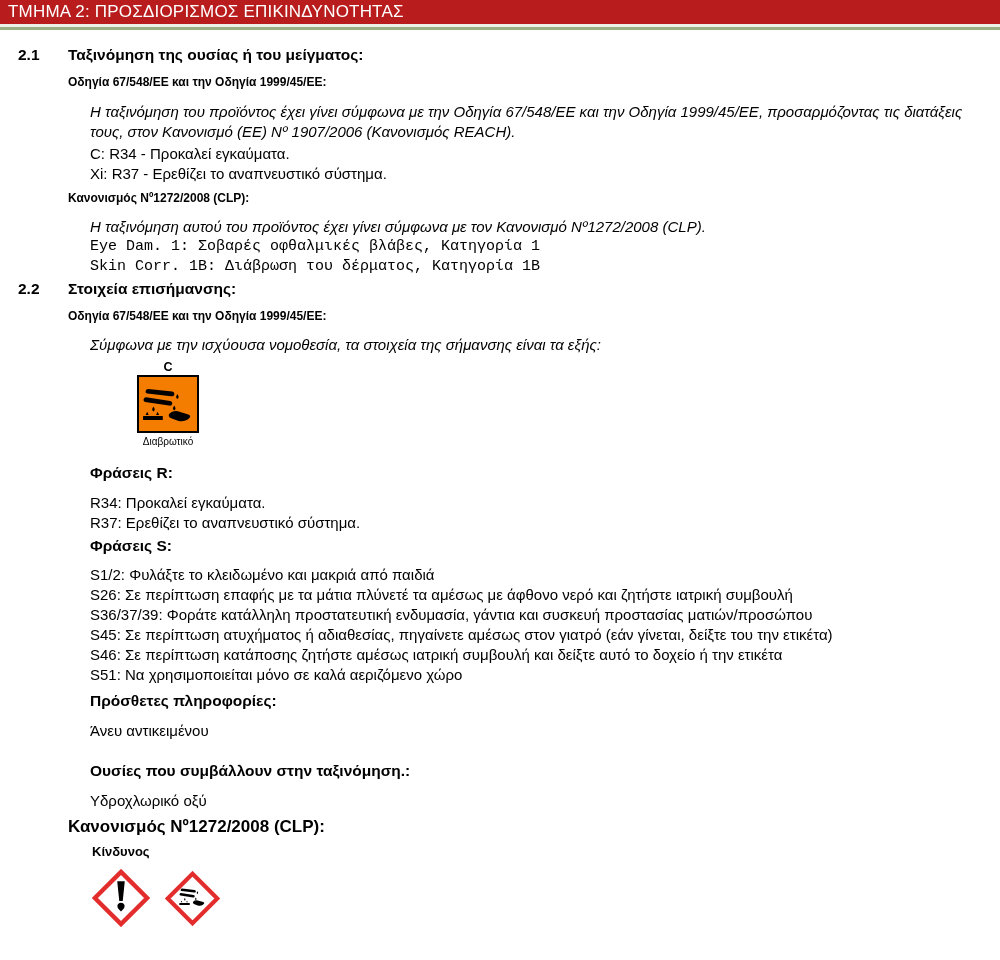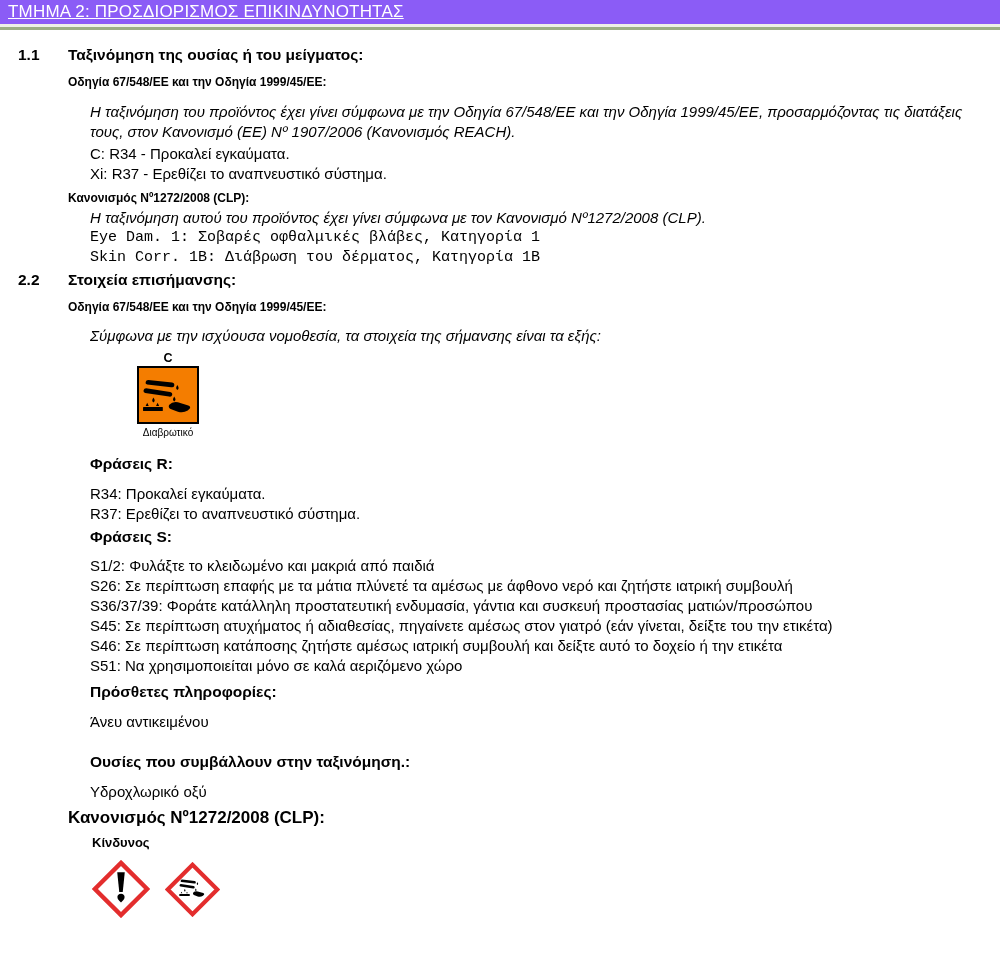--- a/index.html
+++ b/index.html
@@ -4,23 +4,23 @@
 <style>
   html,body { margin:0; padding:0; }
   body {
     width:1000px; height:960px; overflow:hidden;
     background:#ffffff; color:#000;
     font-family:"Liberation Sans","DejaVu Sans",sans-serif;
     font-size:15px;
   }
   
   .sec-bar {
-    height:24px; background:#8b5cf6; color:#ffffff;
+    height:24px; background:#b91c1c; color:#ffffff;
     display:flex; align-items:center; padding-left:8px;
-    font-size:17px; letter-spacing:0.2px;text-decoration:underline;
+    font-size:17px; letter-spacing:0.2px;
   }
   .sec-bar-gap  { height:3px; background:#EDF1E7; }
   .sec-bar-line { height:3px; background:#9BAF85; }
 
   
   .sub-row { display:flex; margin-left:18px; font-weight:bold; font-size:15.5px; line-height:19px; }
   .sub-num { width:50px; }
 
   
   .h2 { margin-left:68px; font-weight:bold; font-size:12px; line-height:19px; }
@@ -31,21 +31,21 @@
 
   
   .h3 { margin-left:90px; font-weight:bold; font-size:15.5px; line-height:19px; }
 
   
   #row21      { margin-top:15px; }
   #h-dsd1     { margin-top:9px; }
   #p1         { margin-top:10px; }
   #cls1       { margin-top:2px; }
   #h-clp1     { margin-top:5px; }
-  #p2         { }
+  #p2         { margin-top:9px; }
   #cls2       { margin-top:0;font-family:Liberation Mono, monospace; }
   #row22      { margin-top:2px; }
   #h-dsd2     { margin-top:9px; }
   #p3         { margin-top:9px; }
   #picto      { margin-top:5px; }
   #h-r        { margin-top:13px; }
   #r-lines    { margin-top:11px; }
   #h-s        { margin-top:3px; }
   #s-lines    { margin-top:10px; }
   #h-add      { margin-top:6px; }
@@ -72,21 +72,21 @@
 
 <div class="page">
 
   <header class="sec-bar">
     <span>ΤΜΗΜΑ 2: ΠΡΟΣΔΙΟΡΙΣΜΟΣ ΕΠΙΚΙΝΔΥΝΟΤΗΤΑΣ</span>
   </header>
   <div class="sec-bar-gap"></div>
   <div class="sec-bar-line"></div>
 
   <div class="sub-row" id="row21">
-    <span class="sub-num">1.1</span>
+    <span class="sub-num">2.1</span>
     <span class="sub-title">Ταξινόμηση της ουσίας ή του μείγματος:</span>
   </div>
 
   <div class="h2" id="h-dsd1">Οδηγία 67/548/ΕΕ και την Οδηγία 1999/45/ΕΕ:</div>
 
   <div class="para" id="p1">Η ταξινόμηση του προϊόντος έχει γίνει σύμφωνα με την Οδηγία 67/548/ΕΕ και την Οδηγία 1999/45/ΕΕ, προσαρμόζοντας τις διατάξεις τους, στον Κανονισμό (ΕΕ) Nº 1907/2006 (Κανονισμός REACH).</div>
 
   <div class="lines" id="cls1">
     <div>C: R34 - Προκαλεί εγκαύματα.</div>
     <div>Xi: R37 - Ερεθίζει το αναπνευστικό σύστημα.</div>

